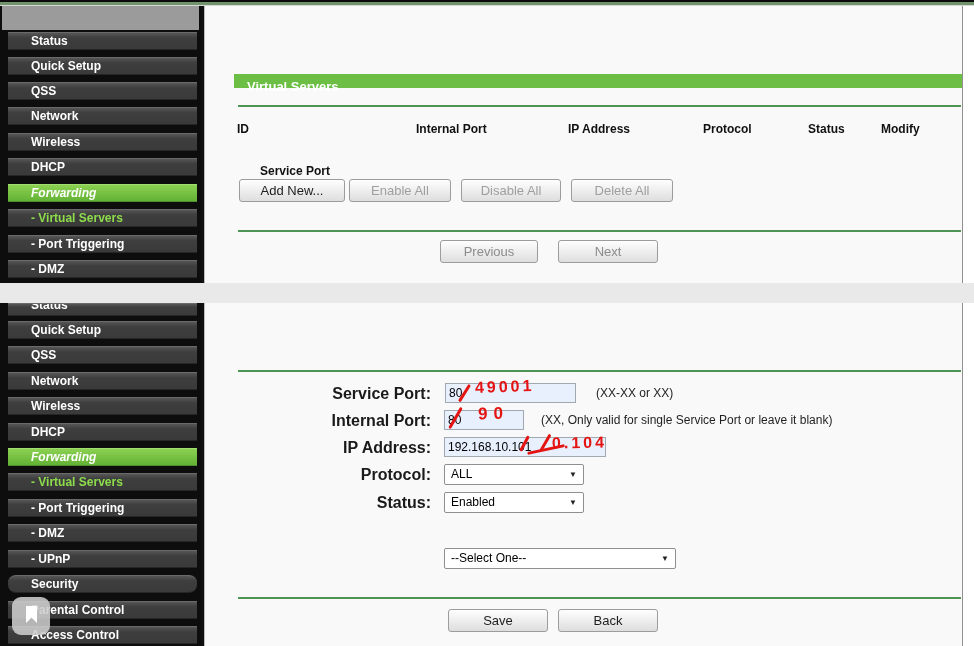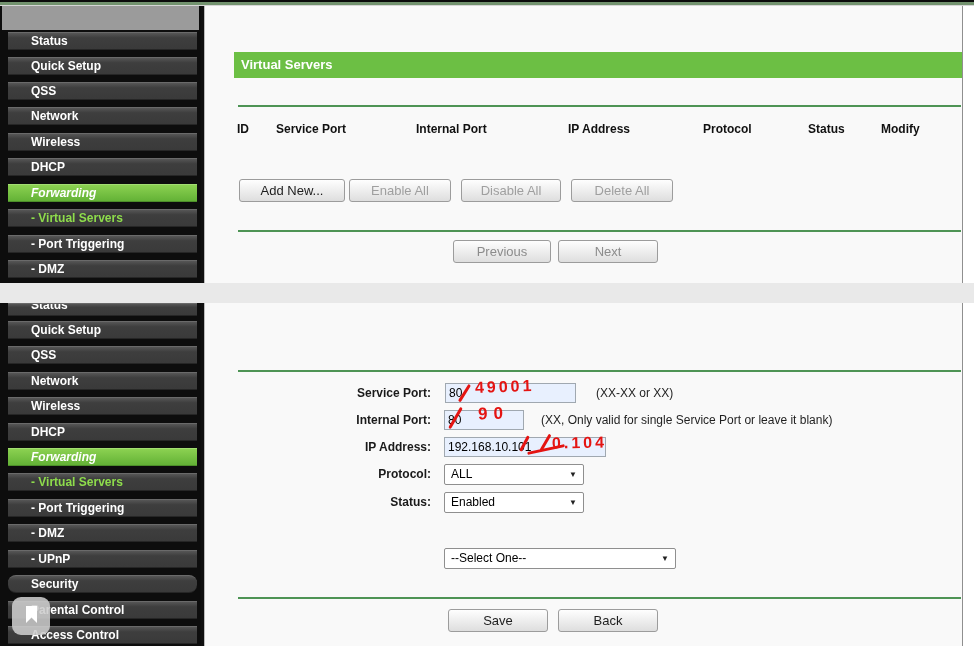--- a/index.html
+++ b/index.html
@@ -24,36 +24,36 @@
 
   .vline{position:absolute;left:201px;top:6px;width:3px;height:640px;background:#101010;z-index:2;}
 
   
   .content{position:absolute;left:204px;width:758px;background:#f9f9f9;border-left:1px solid #bcbcbc;box-sizing:border-box;z-index:1;}
   .content1{top:6px;height:277px;}
   .content2{top:303px;height:343px;}
   .band{position:absolute;left:0;top:283px;width:974px;height:20px;background:#e9e9e9;z-index:3;}
   .right-strip{position:absolute;left:962px;top:6px;width:12px;height:640px;background:#ffffff;border-left:1px solid #8f8f8f;box-sizing:border-box;z-index:2;}
 
-  .panel-title{position:absolute;left:29px;width:729px;height:26px;background:#6cbf44;color:#fff;font-weight:bold;
-               font-size:13px;line-height:26px;padding-left:7px;box-sizing:border-box;}
+  .panel-title{position:absolute;left:29px;width:729px;height:14px;background:#6cbf44;color:#fff;font-weight:bold;
+               font-size:13px;line-height:26px;padding-left:13px;box-sizing:border-box;margin-top:22px;}
   .hr{position:absolute;left:33px;width:723px;height:2px;background:#4e9455;}
 
   
   .thead span{position:absolute;top:116px;font-size:12px;font-weight:bold;color:#111;white-space:nowrap;}
 
   
   .btn{position:absolute;height:23px;background:linear-gradient(#fefefe,#dedede);border:1px solid #9c9c9c;border-radius:3px;
        font-size:13px;color:#1d1d1d;text-align:center;line-height:20px;box-sizing:border-box;font-family:inherit;cursor:pointer;padding:0;}
   .btn.disabled{color:#9f9f9f;}
   .btn.gray{color:#8c8c8c;}
 
   
   .frow{position:absolute;left:0;width:758px;height:21px;}
-  .flabel{position:absolute;left:0;top:0;width:226px;text-align:right;font-weight:bold;font-size:12px;color:#1a1a1a;line-height:21px;white-space:nowrap;}
+  .flabel{position:absolute;left:0;top:0;width:226px;text-align:right;font-weight:bold;font-size:16px;color:#1a1a1a;line-height:21px;white-space:nowrap;}
   .finput{position:absolute;top:0;height:20px;background:#e8f0fe;border:1px solid #a0a8b0;box-sizing:border-box;
           font-size:12px;color:#000;padding:0 3px;font-family:inherit;}
   .fhint{position:absolute;top:0;font-size:12px;color:#1f1f1f;line-height:21px;white-space:nowrap;}
   .fselect{position:absolute;top:0;height:21px;background:#fff;border:1px solid #8f8f8f;border-radius:2px;box-sizing:border-box;
            font-size:12px;line-height:19px;padding-left:6px;color:#000;cursor:pointer;}
   .fselect .caret{position:absolute;right:6px;top:0;font-size:8px;line-height:20px;color:#222;}
 
   
   .hand{position:absolute;color:#e41412;font-weight:bold;z-index:4;white-space:nowrap;}
   .strike{position:absolute;background:#e41412;z-index:4;border-radius:2px;}
@@ -114,36 +114,36 @@
       </div>
   </div>
   <div class="vline"></div>
 
   <div class="content content1">
     <div class="panel-title" style="top:46px">Virtual Servers</div>
     <div class="hr" style="top:99px"></div>
 
     <div class="thead" id="thead">
         <span style="left: 32px;">ID</span>
-        <span style="left: 71px;">Service Port</span>
+        <span style="left: 55px; margin-top: 42px;">Service Port</span>
         <span style="left: 211px;">Internal Port</span>
         <span style="left: 363px;">IP Address</span>
         <span style="left: 498px;">Protocol</span>
         <span style="left: 603px;">Status</span>
         <span style="left: 676px;">Modify</span>
       </div>
 
     <button class="btn" style="left:34px;top:173px;width:106px">Add New...</button>
     <button class="btn disabled" style="left:144px;top:173px;width:102px">Enable All</button>
     <button class="btn disabled" style="left:256px;top:173px;width:100px">Disable All</button>
     <button class="btn disabled" style="left:366px;top:173px;width:102px">Delete All</button>
 
     <div class="hr" style="top:224px"></div>
 
-    <button class="btn gray" style="left:248px;top:234px;width:98px">Previous</button>
+    <button class="btn gray" style="left:235px;top:234px;width:98px">Previous</button>
     <button class="btn gray" style="left:353px;top:234px;width:100px">Next</button>
   </div>
 
   <div class="band"></div>
 
   <div class="content content2">
     <div class="hr" style="top:67px"></div>
 
     <div class="frow" style="top:80px">
       <span class="flabel">Service Port:</span>

